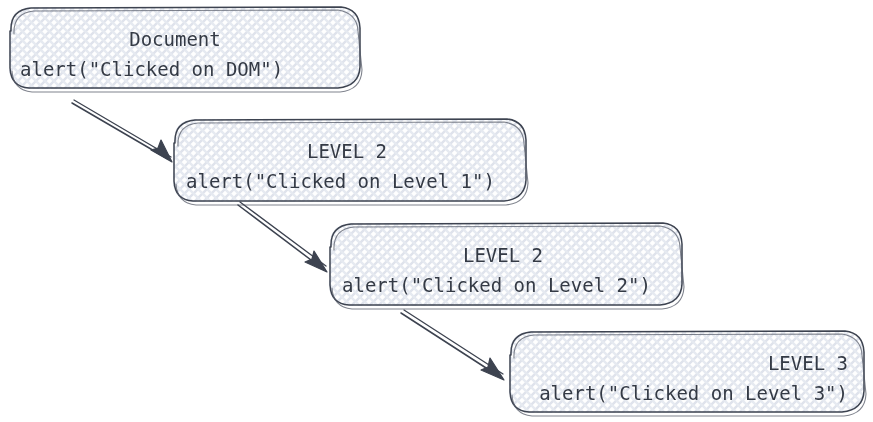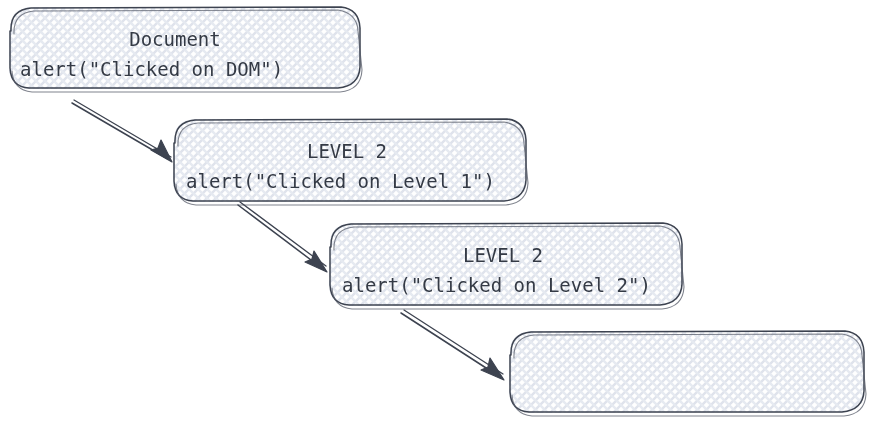--- a/index.html
+++ b/index.html
@@ -131,14 +131,20 @@
     </div>
   </div>
 
   <div class="node" id="node-level2">
     <div class="node-text">
       <span class="node-label">LEVEL 2</span>
       <span class="node-code">alert("Clicked on Level 2")</span>
     </div>
   </div>
 
+  <div class="node" id="node-level3">
+    <div class="node-text">
+      <span class="node-label">LEVEL 3</span>
+      <span class="node-code">alert("Clicked on Level 3")</span>
+    </div>
+  </div>
 
 </div>
 
 </body></html>

